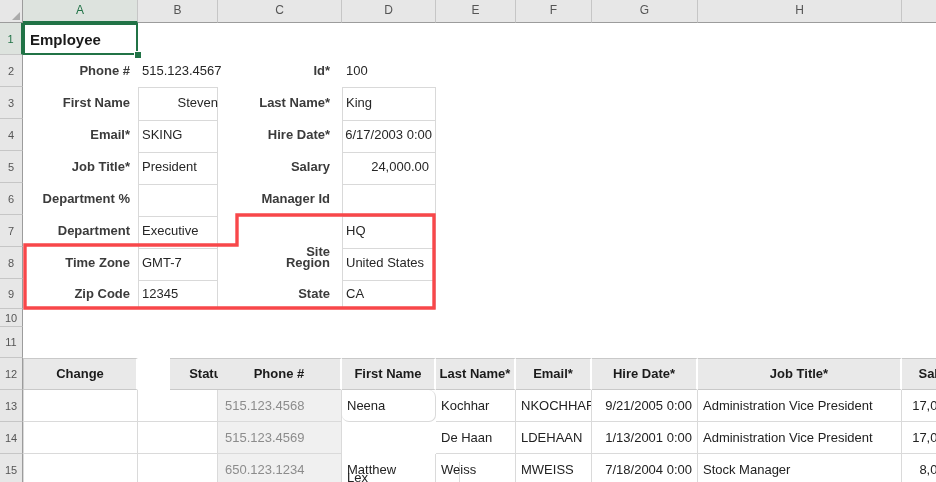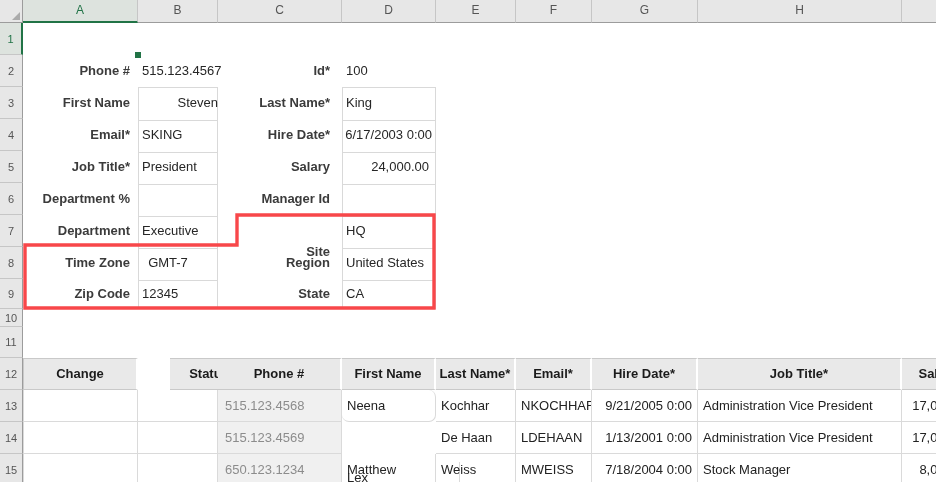--- a/index.html
+++ b/index.html
@@ -108,21 +108,21 @@
       <div class="fvalue" style="left: 342px; top: 151px; width: 91px; height: 32px; line-height: 32px; text-align: right; padding: 0px 4px 0px 0px;">24,000.00</div>
       <div class="flabel" style="left: 23px; top: 183px; width: 107px; height: 32px; line-height: 32px;">Department %</div>
       <div class="fvalue" style="left: 138px; top: 183px; width: 80px; height: 32px; line-height: 32px; text-align: left; padding: 0px 0px 0px 4px;"></div>
       <div class="flabel" style="left: 218px; top: 183px; width: 112px; height: 32px; line-height: 32px;">Manager Id</div>
       <div class="fvalue" style="left: 342px; top: 183px; width: 94px; height: 32px; line-height: 32px; text-align: left; padding: 0px 0px 0px 4px;"></div>
       <div class="flabel" style="left: 23px; top: 215px; width: 107px; height: 32px; line-height: 32px;">Department</div>
       <div class="fvalue" style="left: 138px; top: 215px; width: 80px; height: 32px; line-height: 32px; text-align: left; padding: 0px 0px 0px 4px;">Executive</div>
       <div class="flabel" style="left: 218px; top: 224px; width: 112px; height: 32px; line-height: 32px; margin-top: 12px;">Site</div>
       <div class="fvalue" style="left: 342px; top: 215px; width: 94px; height: 32px; line-height: 32px; text-align: left; padding: 0px 0px 0px 4px;">HQ</div>
       <div class="flabel" style="left: 23px; top: 247px; width: 107px; height: 32px; line-height: 32px;">Time Zone</div>
-      <div class="fvalue" style="left: 138px; top: 247px; width: 56px; height: 32px; line-height: 32px; text-align: center; padding: 0px 0px 0px 4px;">GMT-7</div>
+      <div class="fvalue" style="left: 138px; top: 247px; width: 56px; height: 32px; line-height: 32px; text-align: left; padding: 0px 0px 0px 4px;">GMT-7</div>
       <div class="flabel" style="left: 218px; top: 247px; width: 112px; height: 32px; line-height: 32px;">Region</div>
       <div class="fvalue" style="left: 342px; top: 247px; width: 94px; height: 32px; line-height: 32px; text-align: left; padding: 0px 0px 0px 4px;">United States</div>
       <div class="flabel" style="left: 23px; top: 279px; width: 107px; height: 30px; line-height: 30px;">Zip Code</div>
       <div class="fvalue" style="left: 138px; top: 279px; width: 80px; height: 30px; line-height: 30px; text-align: left; padding: 0px 0px 0px 4px;">12345</div>
       <div class="flabel" style="left: 218px; top: 279px; width: 112px; height: 30px; line-height: 30px;">State</div>
       <div class="fvalue" style="left: 342px; top: 279px; width: 94px; height: 30px; line-height: 30px; text-align: left; padding: 0px 0px 0px 4px;">CA</div>
       <div class="thead first" style="left: 23px; top: 358px; width: 115px; height: 32px; line-height: 30px;">Change</div>
       <div class="thead" style="left: 138px; top: 358px; width: 80px; height: 32px; line-height: 30px; margin-left: 32px;">Status</div>
       <div class="thead" style="left: 218px; top: 358px; width: 124px; height: 32px; line-height: 30px;">Phone #</div>
       <div class="thead" style="left: 342px; top: 358px; width: 94px; height: 32px; line-height: 30px;">First Name</div>
@@ -157,15 +157,18 @@
       <div class="tcell" style="left: 516px; top: 454px; width: 76px; height: 32px; line-height: 32px; text-align: left; padding: 0px 0px 0px 5px;">MWEISS</div>
       <div class="tcell" style="left: 592px; top: 454px; width: 106px; height: 32px; line-height: 32px; text-align: right; padding: 0px 5px 0px 0px;">7/18/2004 0:00</div>
       <div class="tcell" style="left: 698px; top: 454px; width: 204px; height: 32px; line-height: 32px; text-align: left; padding: 0px 0px 0px 5px;">Stock Manager</div>
       <div class="tcell" style="left: 902px; top: 454px; width: 74px; height: 32px; line-height: 32px; text-align: right; padding: 0px 5px 0px 0px;">8,000.00</div>
     </div>
 
   <svg class="hl-svg" width="936" height="482">
     <path d="M 237 215 L 434 215 L 434 308 L 25 308 L 25 245 L 237 245 Z" fill="none" stroke="#F8474A" stroke-width="3.4" stroke-linejoin="miter"></path>
   </svg>
 
+  <div class="sel-a1" id="a1cell" style="left: 23px; top: 23px; width: 115px; height: 32px;">
+    <span>Employee</span>
+  </div>
   <div class="handle" id="fillhandle" style="left: 134px; top: 51px;"></div>
 
 </div>
 
 </body></html>

